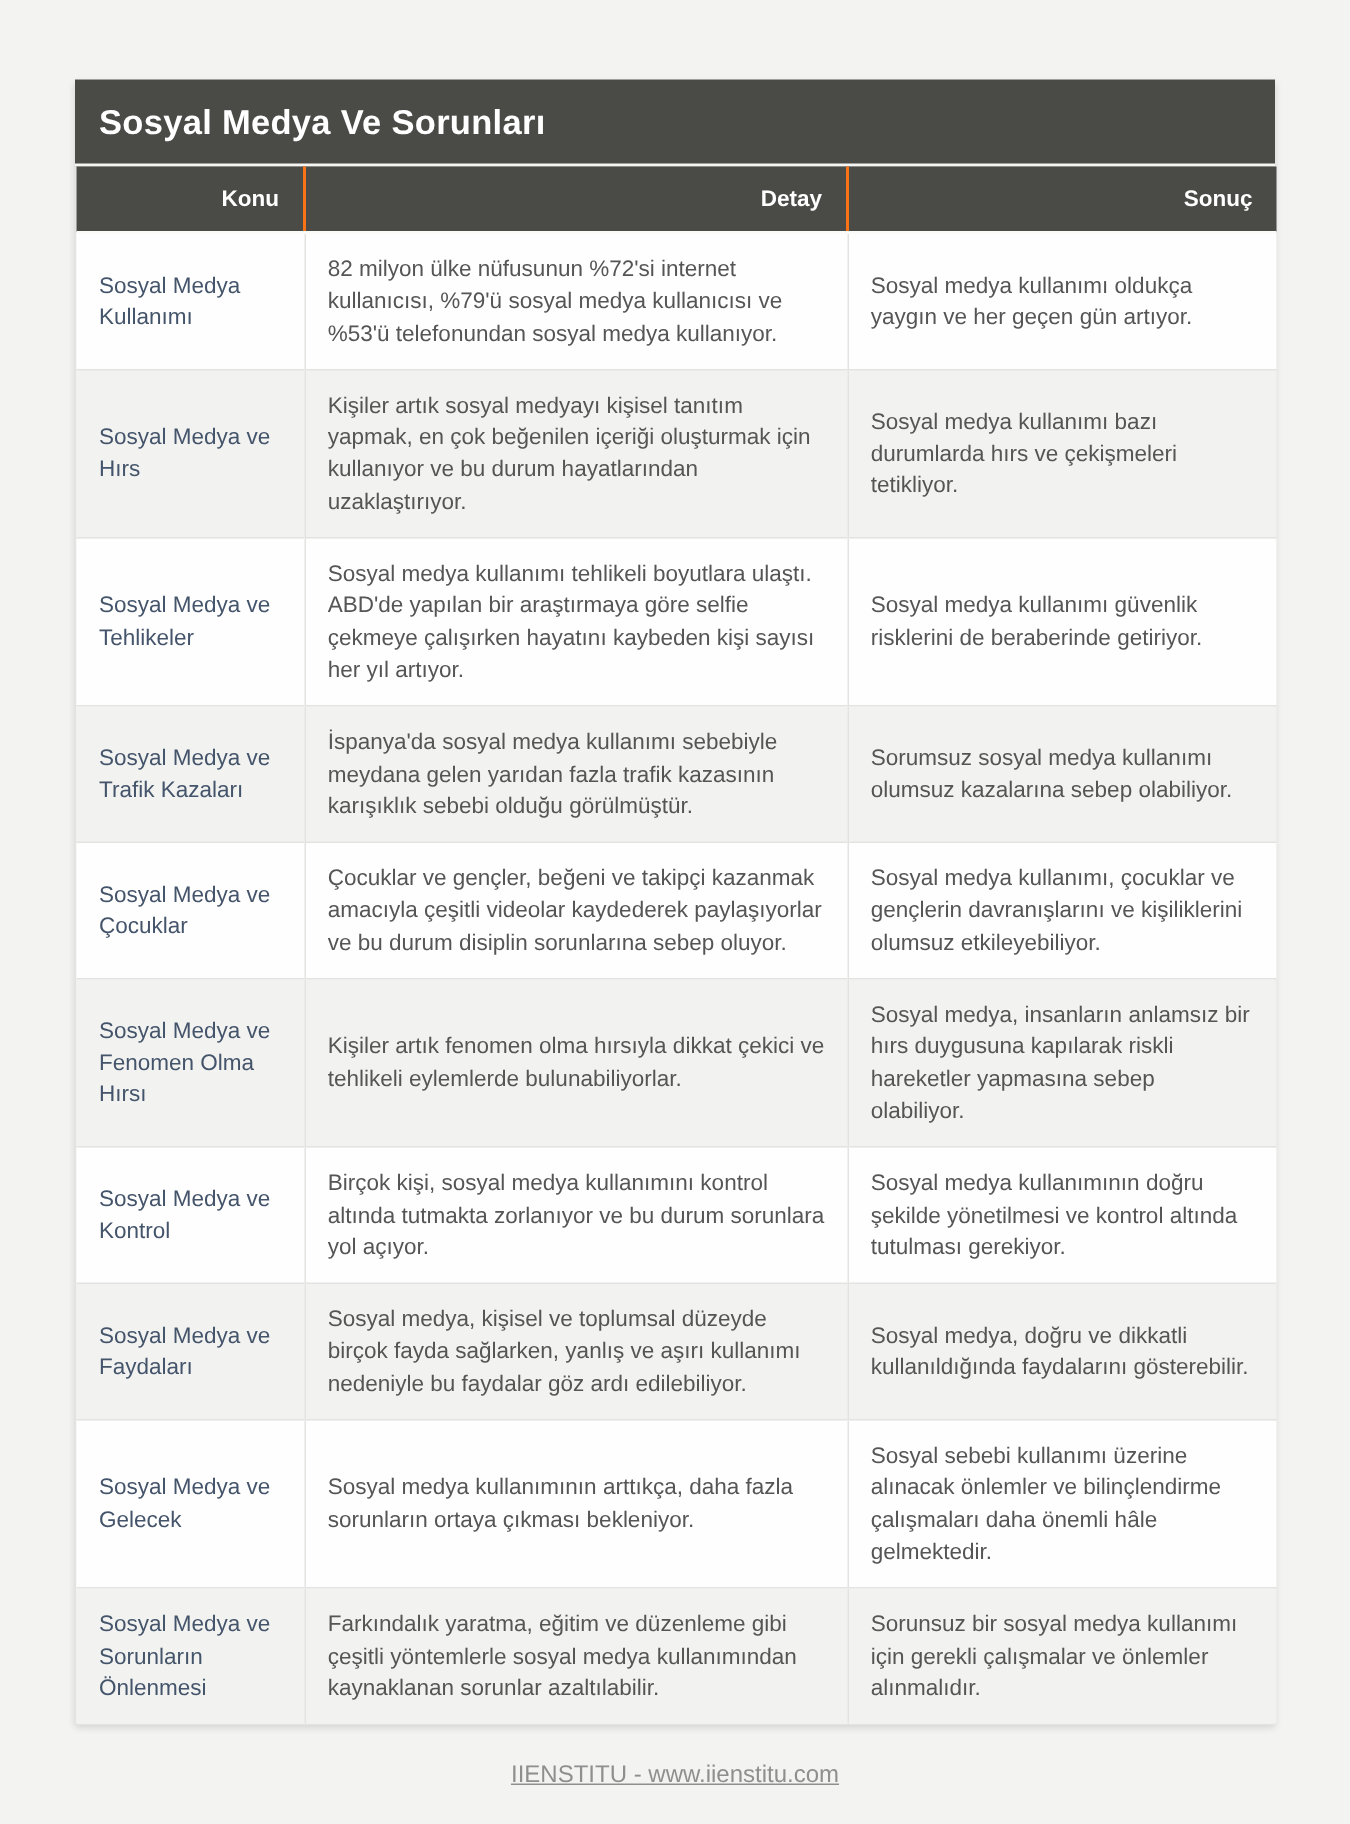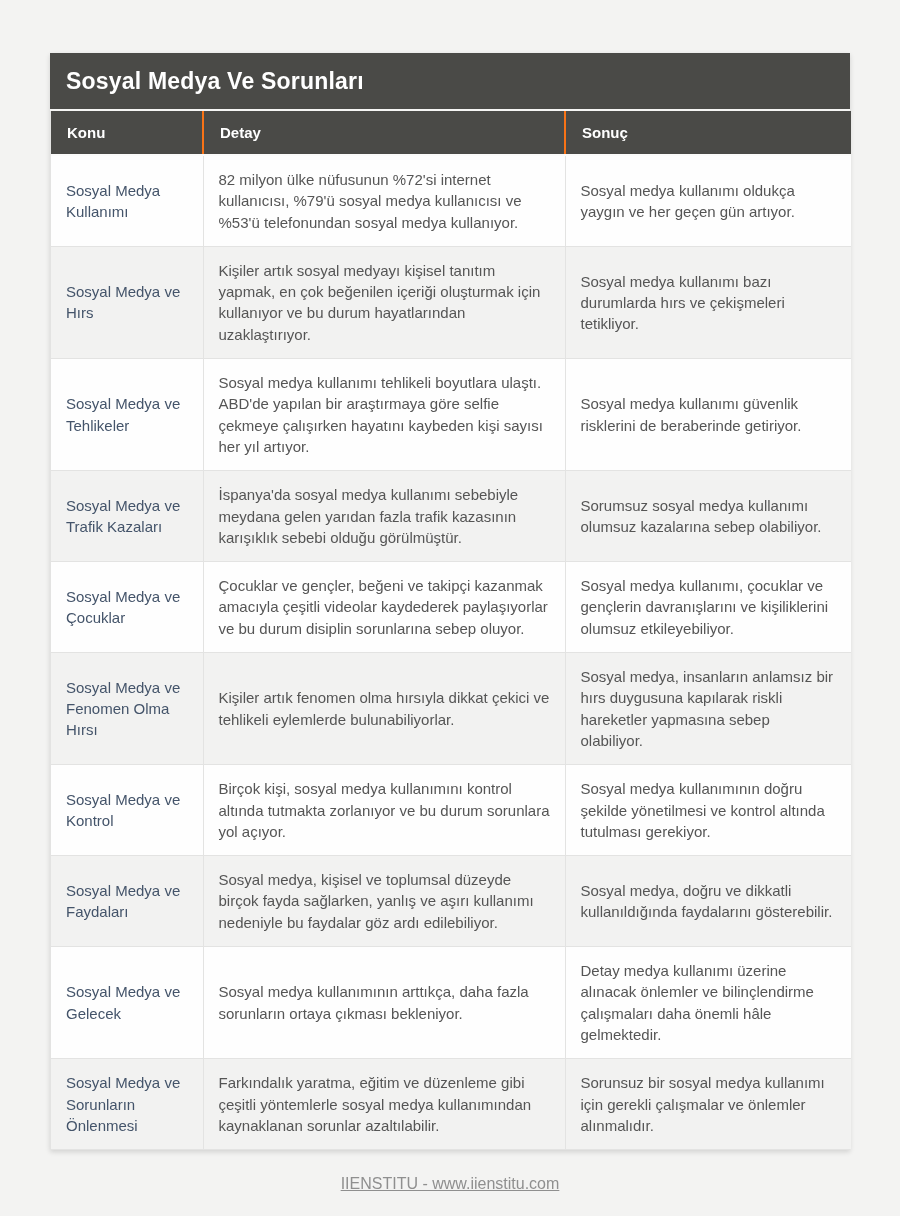--- a/index.html
+++ b/index.html
@@ -41,21 +41,21 @@
     table-layout: fixed;
   }
   col.c-konu  { width: 152px; }
   col.c-detay { width: 362px; }
   col.c-sonuc { width: 286px; }
   thead th {
     background: var(--header-bg);
     color: var(--header-text);
     font-size: 15px;
     font-weight: bold;
-    text-align: left;
+    text-align: right;
     padding: 13px 16px;
     border-bottom: 2px solid #fbfbfa;
   }
   thead th + th { border-left: 2px solid #f97316; }
   tbody td {
     font-size: 15px;
     line-height: 1.42;
     color: var(--body-text);
     padding: 13px 15px;
     vertical-align: middle;
@@ -137,21 +137,21 @@
     <td class="sonuc">Sosyal medya kullanımının doğru şekilde yönetilmesi ve kontrol altında tutulması gerekiyor.</td>
   </tr>
           <tr>
     <td class="konu">Sosyal Medya ve Faydaları</td>
     <td class="detay">Sosyal medya, kişisel ve toplumsal düzeyde birçok fayda sağlarken, yanlış ve aşırı kullanımı nedeniyle bu faydalar göz ardı edilebiliyor.</td>
     <td class="sonuc">Sosyal medya, doğru ve dikkatli kullanıldığında faydalarını gösterebilir.</td>
   </tr>
           <tr>
     <td class="konu">Sosyal Medya ve Gelecek</td>
     <td class="detay">Sosyal medya kullanımının arttıkça, daha fazla sorunların ortaya çıkması bekleniyor.</td>
-    <td class="sonuc">Detay medya kullanımı üzerine alınacak önlemler ve bilinçlendirme çalışmaları daha önemli hâle gelmektedir.</td>
+    <td class="sonuc">Sosyal sebebi kullanımı üzerine alınacak önlemler ve bilinçlendirme çalışmaları daha önemli hâle gelmektedir.</td>
   </tr>
           <tr>
     <td class="konu">Sosyal Medya ve Sorunların Önlenmesi</td>
     <td class="detay">Farkındalık yaratma, eğitim ve düzenleme gibi çeşitli yöntemlerle sosyal medya kullanımından kaynaklanan sorunlar azaltılabilir.</td>
     <td class="sonuc">Sorunsuz bir sosyal medya kullanımı için gerekli çalışmalar ve önlemler alınmalıdır.</td>
   </tr>
         </tbody>
     </table>
   </div>
 </div>

